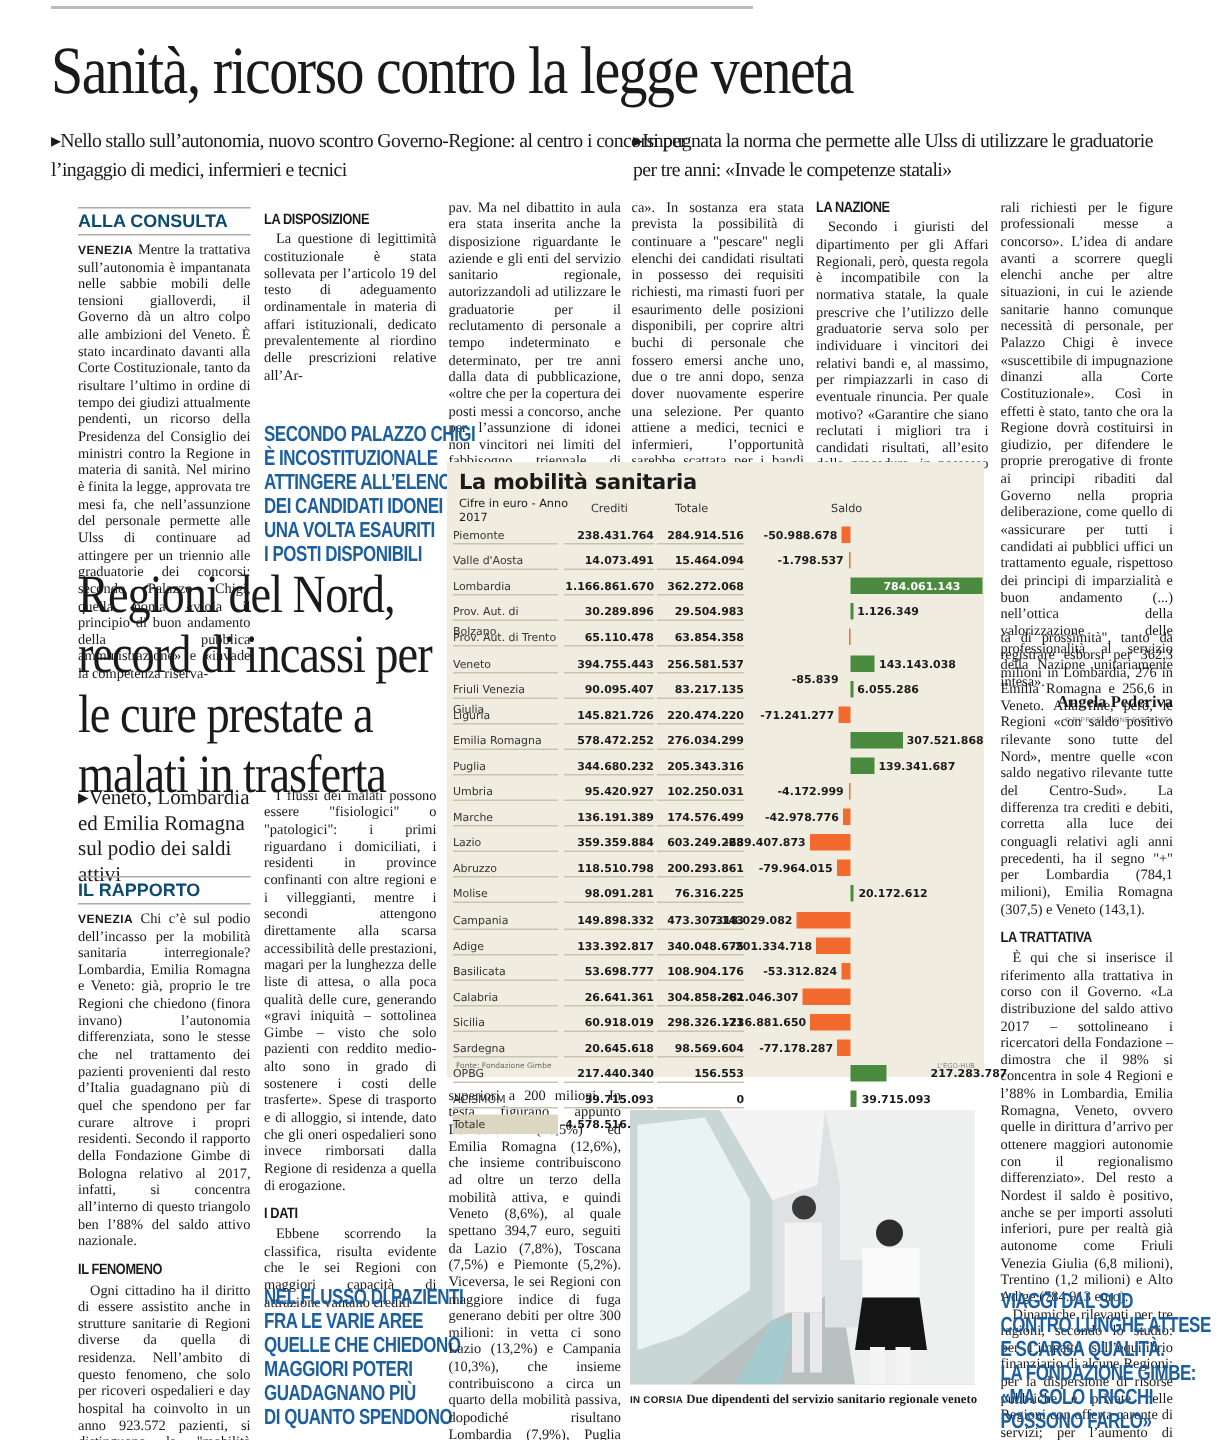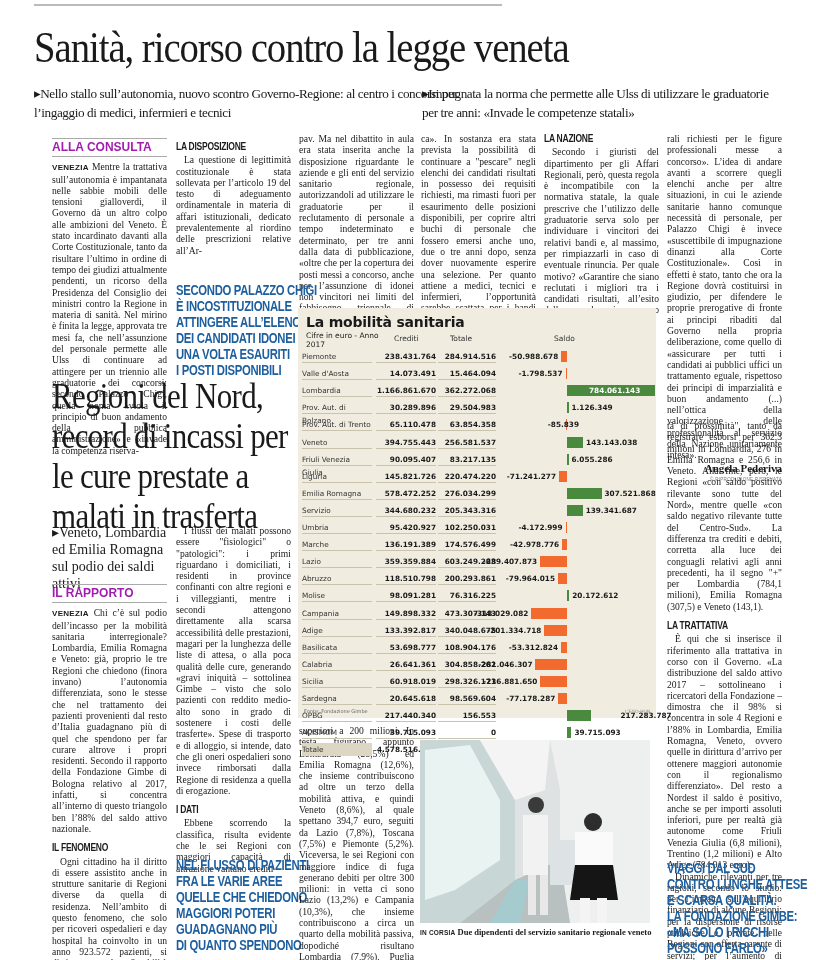--- a/index.html
+++ b/index.html
@@ -7,21 +7,21 @@
   .topline{position:absolute;left:34px;top:4px;width:468px;height:2px;background:#bbb}
   .headline{position:absolute;left:34px;top:22px;width:750px;font-family:"Liberation Serif",serif;font-size:45px;line-height:50px;letter-spacing:-1.2px;transform:scaleX(0.86);transform-origin:left top;white-space:nowrap;font-weight:normal}
   .sub{position:absolute;top:84px;font-size:15.5px;line-height:19px;transform:scaleX(0.85);transform-origin:left top;white-space:nowrap}
   .sub1{left:34px;width:440px}
   .sub2{left:268px;width:440px}
   .col{position:absolute;font-size:9.6px;line-height:11.3px;text-align:justify;hyphens:auto}
   .col p{text-indent:8px}
   .col p.noind{text-indent:0}
   .dateline{font-family:"Liberation Sans",sans-serif;font-weight:bold;font-size:8px;letter-spacing:.3px}
   .section{font-family:"Liberation Sans",sans-serif;font-weight:bold;font-size:10px;letter-spacing:-.3px;margin:8px 0 2px;transform:scaleX(.85);transform-origin:left}
-  .kicker-red{font-family:"Liberation Sans",sans-serif;font-weight:bold;color:#a21caf;font-size:12px;border-top:1px solid #aaa;border-bottom:1px solid #aaa;padding:3px 0;margin-bottom:4px;transform-origin:left}
+  .kicker-red{font-family:"Liberation Sans",sans-serif;font-weight:bold;color:#0c4a6e;font-size:12px;border-top:1px solid #aaa;border-bottom:1px solid #aaa;padding:3px 0;margin-bottom:4px;transform-origin:left}
   .pull{position:absolute;font-family:"Liberation Sans",sans-serif;font-weight:bold;color:#1d5f9e;font-size:14.5px;line-height:16px;letter-spacing:-.4px;transform:scaleX(.78);transform-origin:left top;white-space:nowrap}
   .headline2{position:absolute;left:52px;top:376px;width:300px;font-size:36px;line-height:40px;letter-spacing:-.8px;transform:scaleX(.86);transform-origin:left top}
   .sub3{position:absolute;left:52px;top:524px;width:120px;font-size:14px;line-height:17px}
   .signature{text-align:right;font-weight:bold;font-size:11px;margin-top:2px}
   .copy{text-align:right;font-family:"Liberation Sans",sans-serif;font-size:4.5px;color:#777;letter-spacing:.3px}
   
   .info{position:absolute;left:298px;top:308px;width:358px;height:410px;background:#f0ece0}
   .info-title{position:absolute;left:8px;top:6px;font-family:"DejaVu Sans",sans-serif;font-weight:bold;font-size:14px;letter-spacing:-.2px}
   .info-sub{position:absolute;left:8px;top:24px;font-family:"DejaVu Sans",sans-serif;font-size:7.5px;line-height:8.5px;width:80px}
   .hdr{position:absolute;top:26px;font-family:"DejaVu Sans",sans-serif;font-size:7.5px;color:#333}
@@ -155,21 +155,21 @@
         <div class="cell cred">30.289.896</div>
         <div class="cell deb">29.504.983</div>
         <div class="bar" style="background: rgb(74, 138, 63); width: 1.5px; left: 269px;"></div>
         <div class="sal" style="left: 273.5px;">1.126.349</div>
       </div>
       <div class="row" style="top: 108.4px;">
         <div class="cell name">Prov. Aut. di Trento</div>
         <div class="cell cred">65.110.478</div>
         <div class="cell deb">63.854.358</div>
         <div class="bar" style="background: rgb(242, 106, 46); width: 1.5px; left: 267.5px;"></div>
-        <div class="sal" style="right: 77px;">-85.839</div>
+        <div class="sal" style="right: 97px; margin-top: 28px;">-85.839</div>
       </div>
       <div class="row" style="top: 125.5px;">
         <div class="cell name">Veneto</div>
         <div class="cell cred">394.755.443</div>
         <div class="cell deb">256.581.537</div>
         <div class="bar" style="background: rgb(74, 138, 63); width: 16.0658px; left: 269px;"></div>
         <div class="sal" style="left: 288.066px;">143.143.038</div>
       </div>
       <div class="row" style="top: 142.6px;">
         <div class="cell name">Friuli Venezia Giulia</div>
@@ -186,21 +186,21 @@
         <div class="sal" style="right: 99.9958px;">-71.241.277</div>
       </div>
       <div class="row" style="top: 176.8px;">
         <div class="cell name">Emilia Romagna</div>
         <div class="cell cred">578.472.252</div>
         <div class="cell deb">276.034.299</div>
         <div class="bar" style="background: rgb(74, 138, 63); width: 34.5151px; left: 269px;"></div>
         <div class="sal" style="left: 306.515px;">307.521.868</div>
       </div>
       <div class="row" style="top: 193.9px;">
-        <div class="cell name">Servizio</div>
+        <div class="cell name">Puglia</div>
         <div class="cell cred">344.680.232</div>
         <div class="cell deb">205.343.316</div>
         <div class="bar" style="background: rgb(74, 138, 63); width: 15.6392px; left: 269px;"></div>
         <div class="sal" style="left: 287.639px;">139.341.687</div>
       </div>
       <div class="row" style="top: 211px;">
         <div class="cell name">Umbria</div>
         <div class="cell cred">95.420.927</div>
         <div class="cell deb">102.250.031</div>
         <div class="bar" style="background: rgb(242, 106, 46); width: 1.5px; left: 267.5px;"></div>

